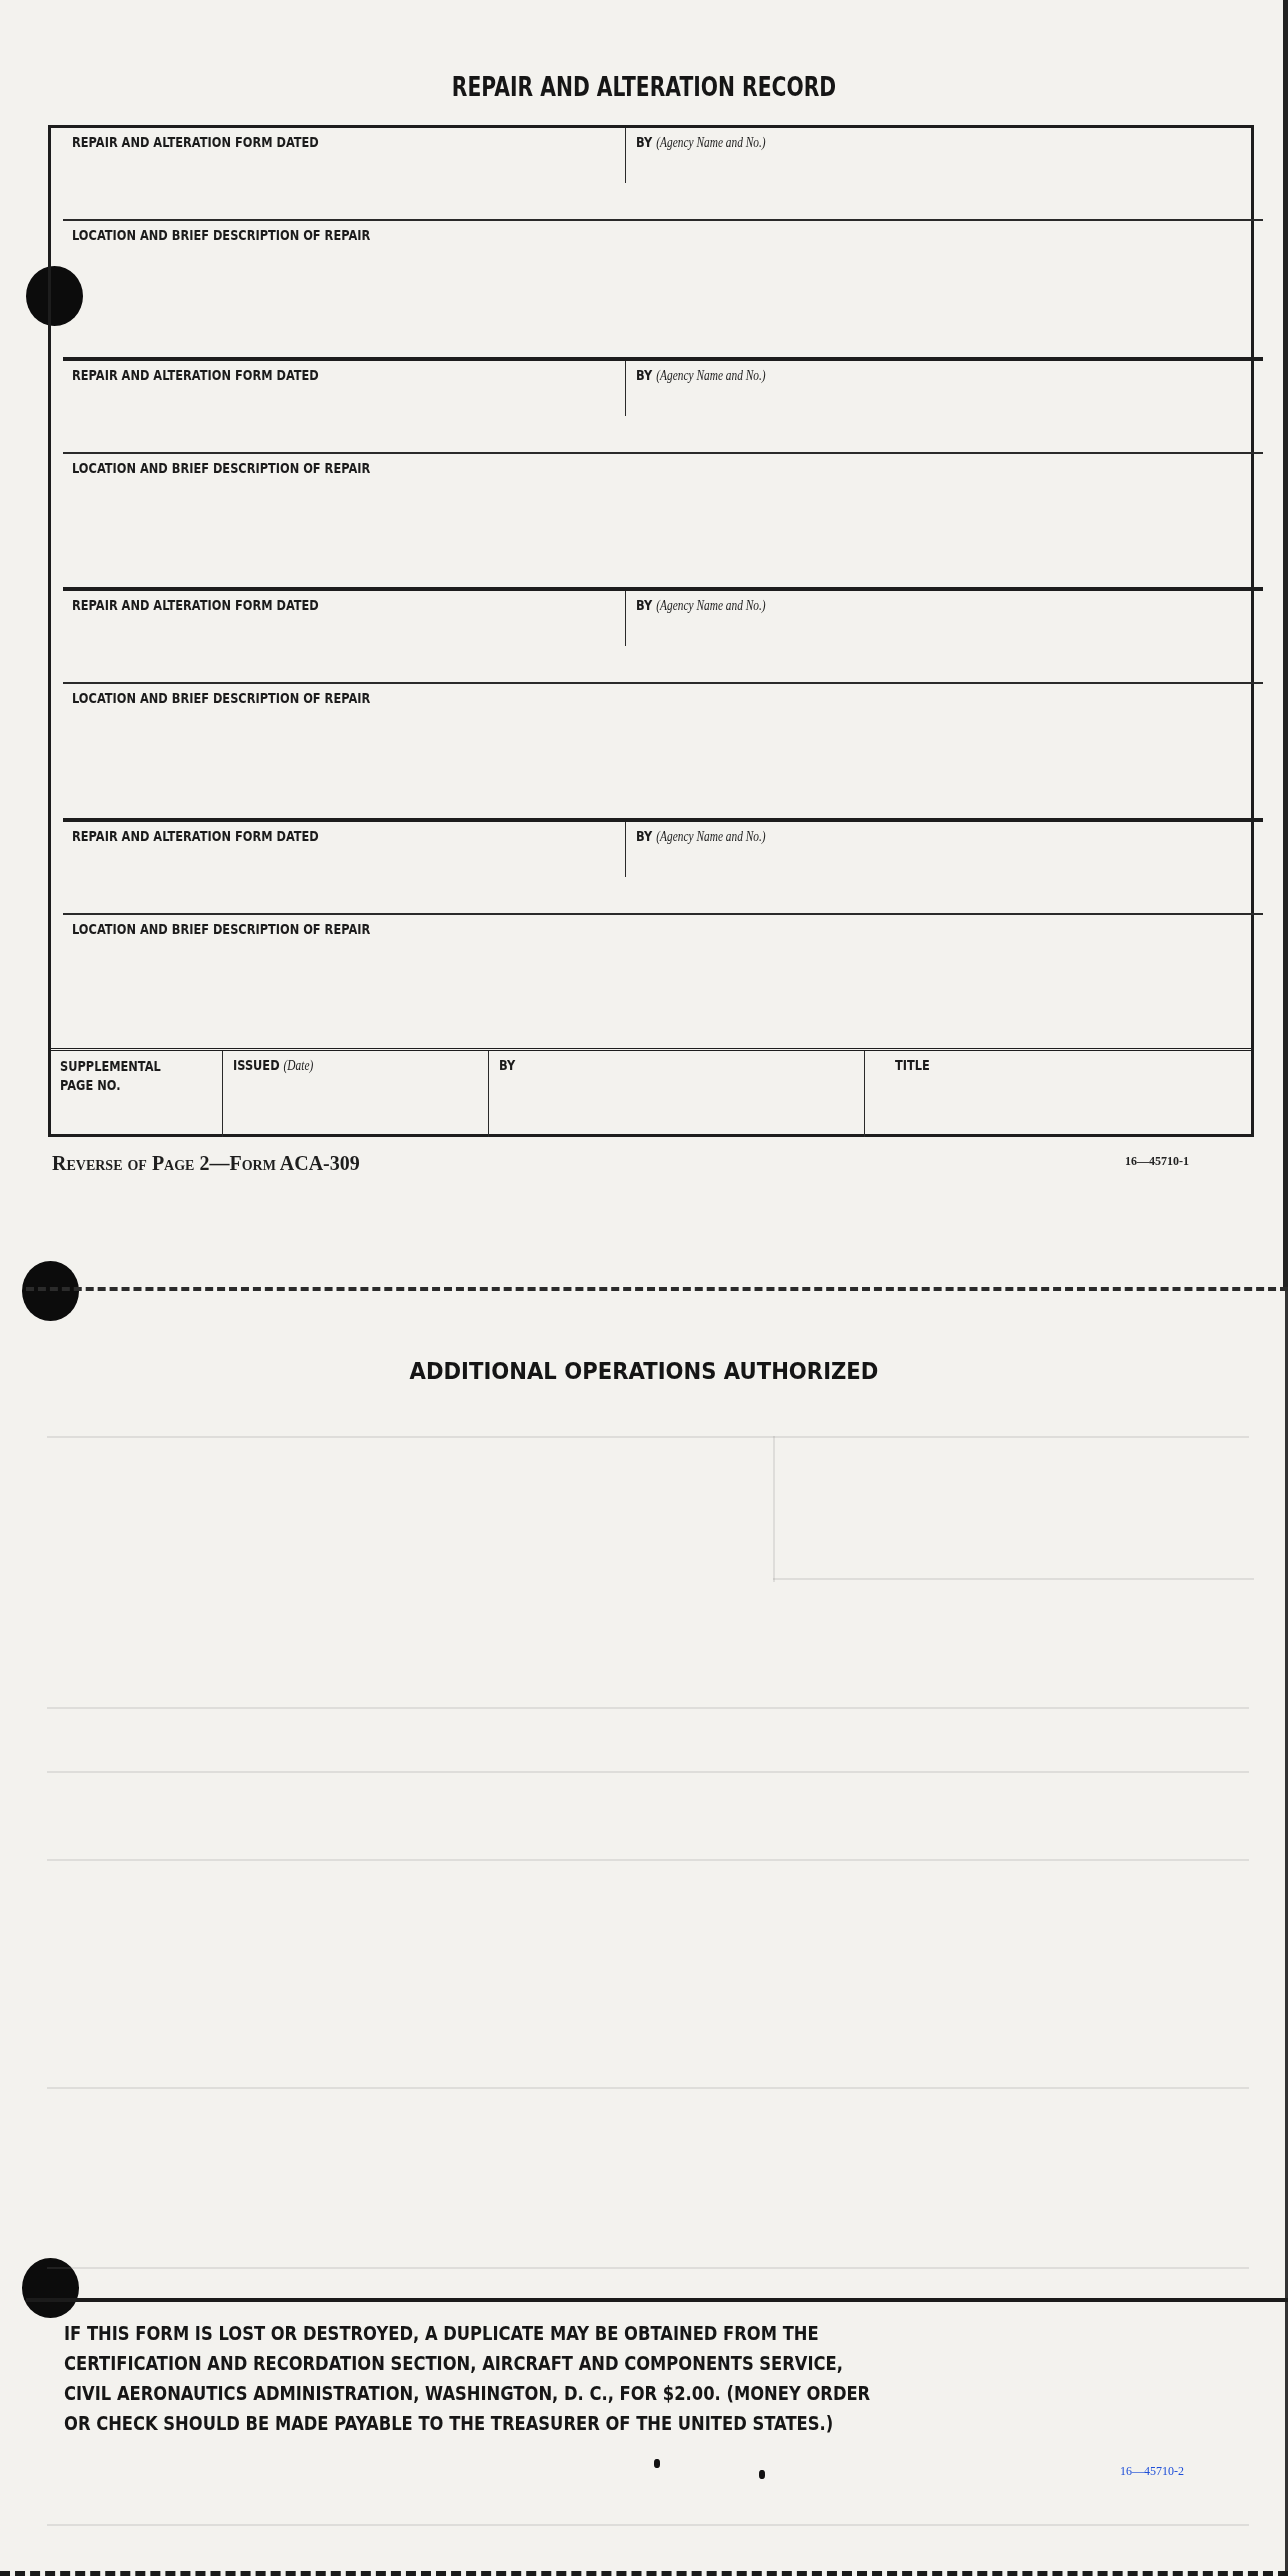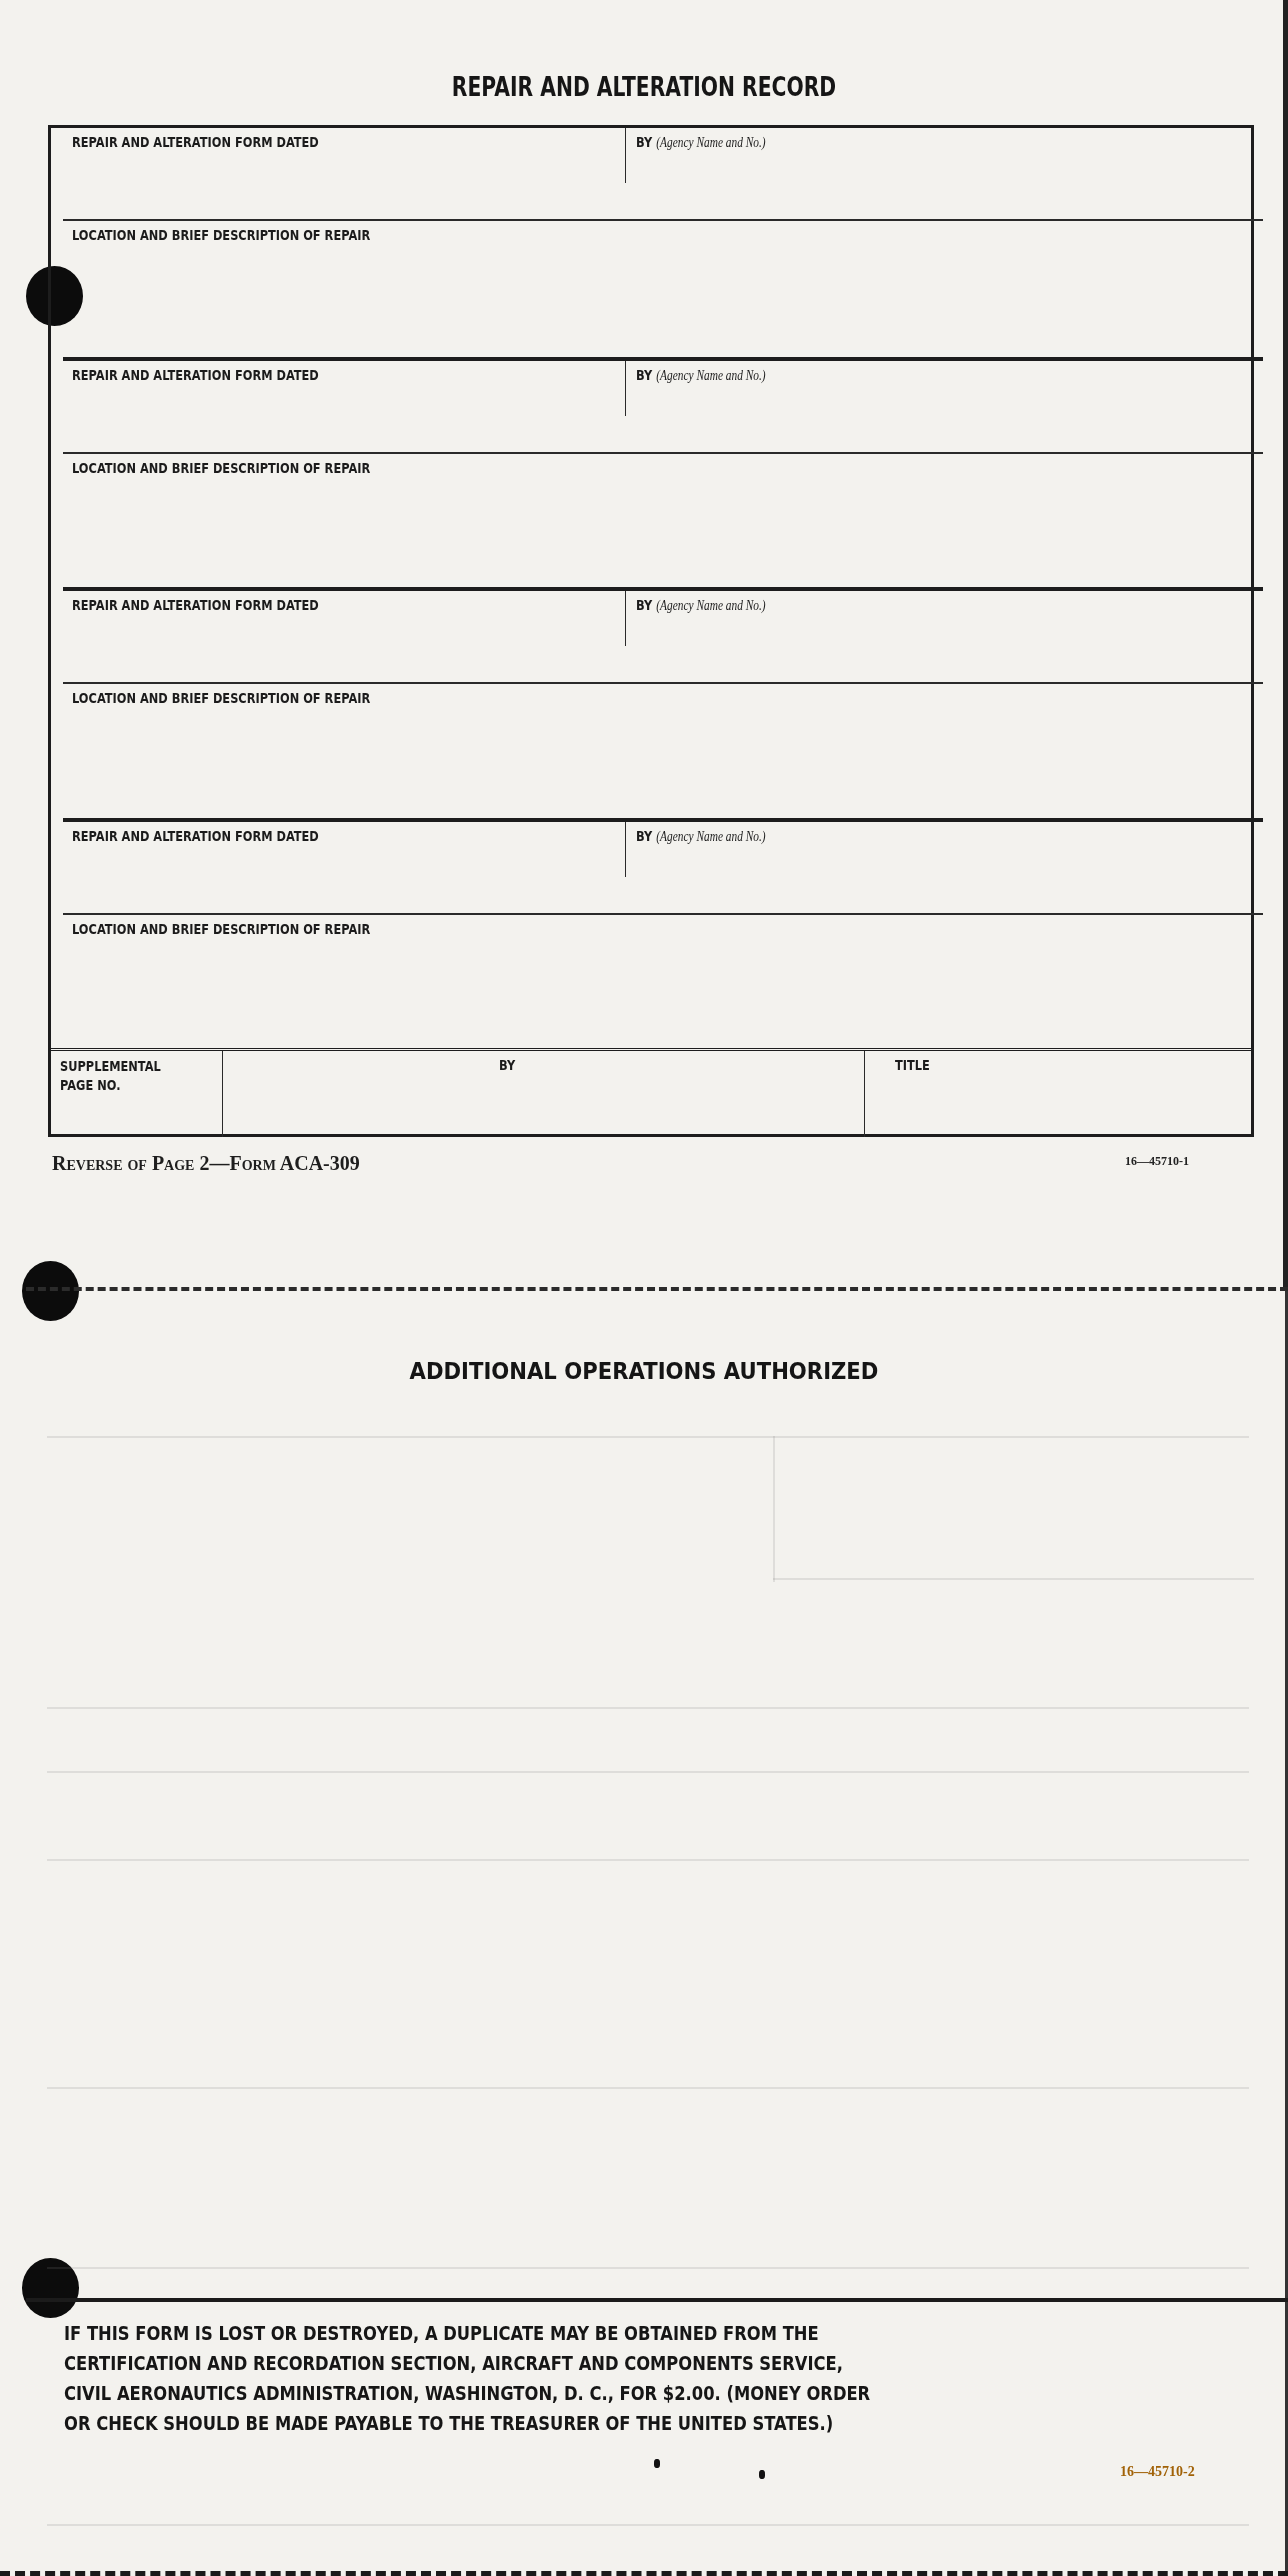--- a/index.html
+++ b/index.html
@@ -78,22 +78,22 @@
   .ghost-line { background: rgba(130,130,130,0.18); }
 
   .solid-rule { left: 26px; top: 2298px; width: 1262px; height: 4.3px; background: #1b1b1b; }
   .notice {
     left: 64px; top: 2318px; width: 1194px;
     font-family: "DejaVu Sans", sans-serif; font-weight: bold; font-size: 19px;
     line-height: 30px; color: #161616; text-align: justify;
   }
   .notice span { display: block; transform: scaleX(0.86); transform-origin: left top; white-space: nowrap; }
   .footer2-right {
-    left: 1120px; top: 2464px; font-family: "Liberation Serif", serif; font-weight: bold;
-    font-size: 14px; color: #a16207;
+    left: 1120px; top: 2464px; font-family: "Liberation Serif", serif; font-weight: normal;
+    font-size: 12px; color: #1d4ed8;
   }
   .bottom-edge { left: 0; top: 2571px; width: 1288px; height: 0; border-top: 5.2px dashed #1a1a1a; }
   .speck { width: 6px; height: 9.4px; background: #111; border-radius: 40%; }
 </style>
 </head>
 <body>
 
 <div class="abs page-edge-right"></div>
 <div class="abs page-edge-right2"></div>
 
@@ -160,20 +160,23 @@
       <span class="label">LOCATION AND BRIEF DESCRIPTION OF REPAIR</span>
     </div>
   </div>
 
   <div class="supp-row">
     <div class="cell" style="left:0; width:171px;">
       <span class="label" style="line-height:19px;">
         <span>SUPPLEMENTAL</span><br>
         <span>PAGE NO.</span>
       </span>
+    </div>
+    <div class="cell" style="left:173px; width:264px;">
+      <span class="label"><span>ISSUED</span> <span class="label-by-italic">(Date)</span></span>
     </div>
     <div class="cell" style="left:439px; width:374px;">
       <span class="label">BY</span>
     </div>
     <div class="cell" style="left:815px; width:386px;">
       <span class="label">TITLE</span>
     </div>
   </div>
 </div>
 

